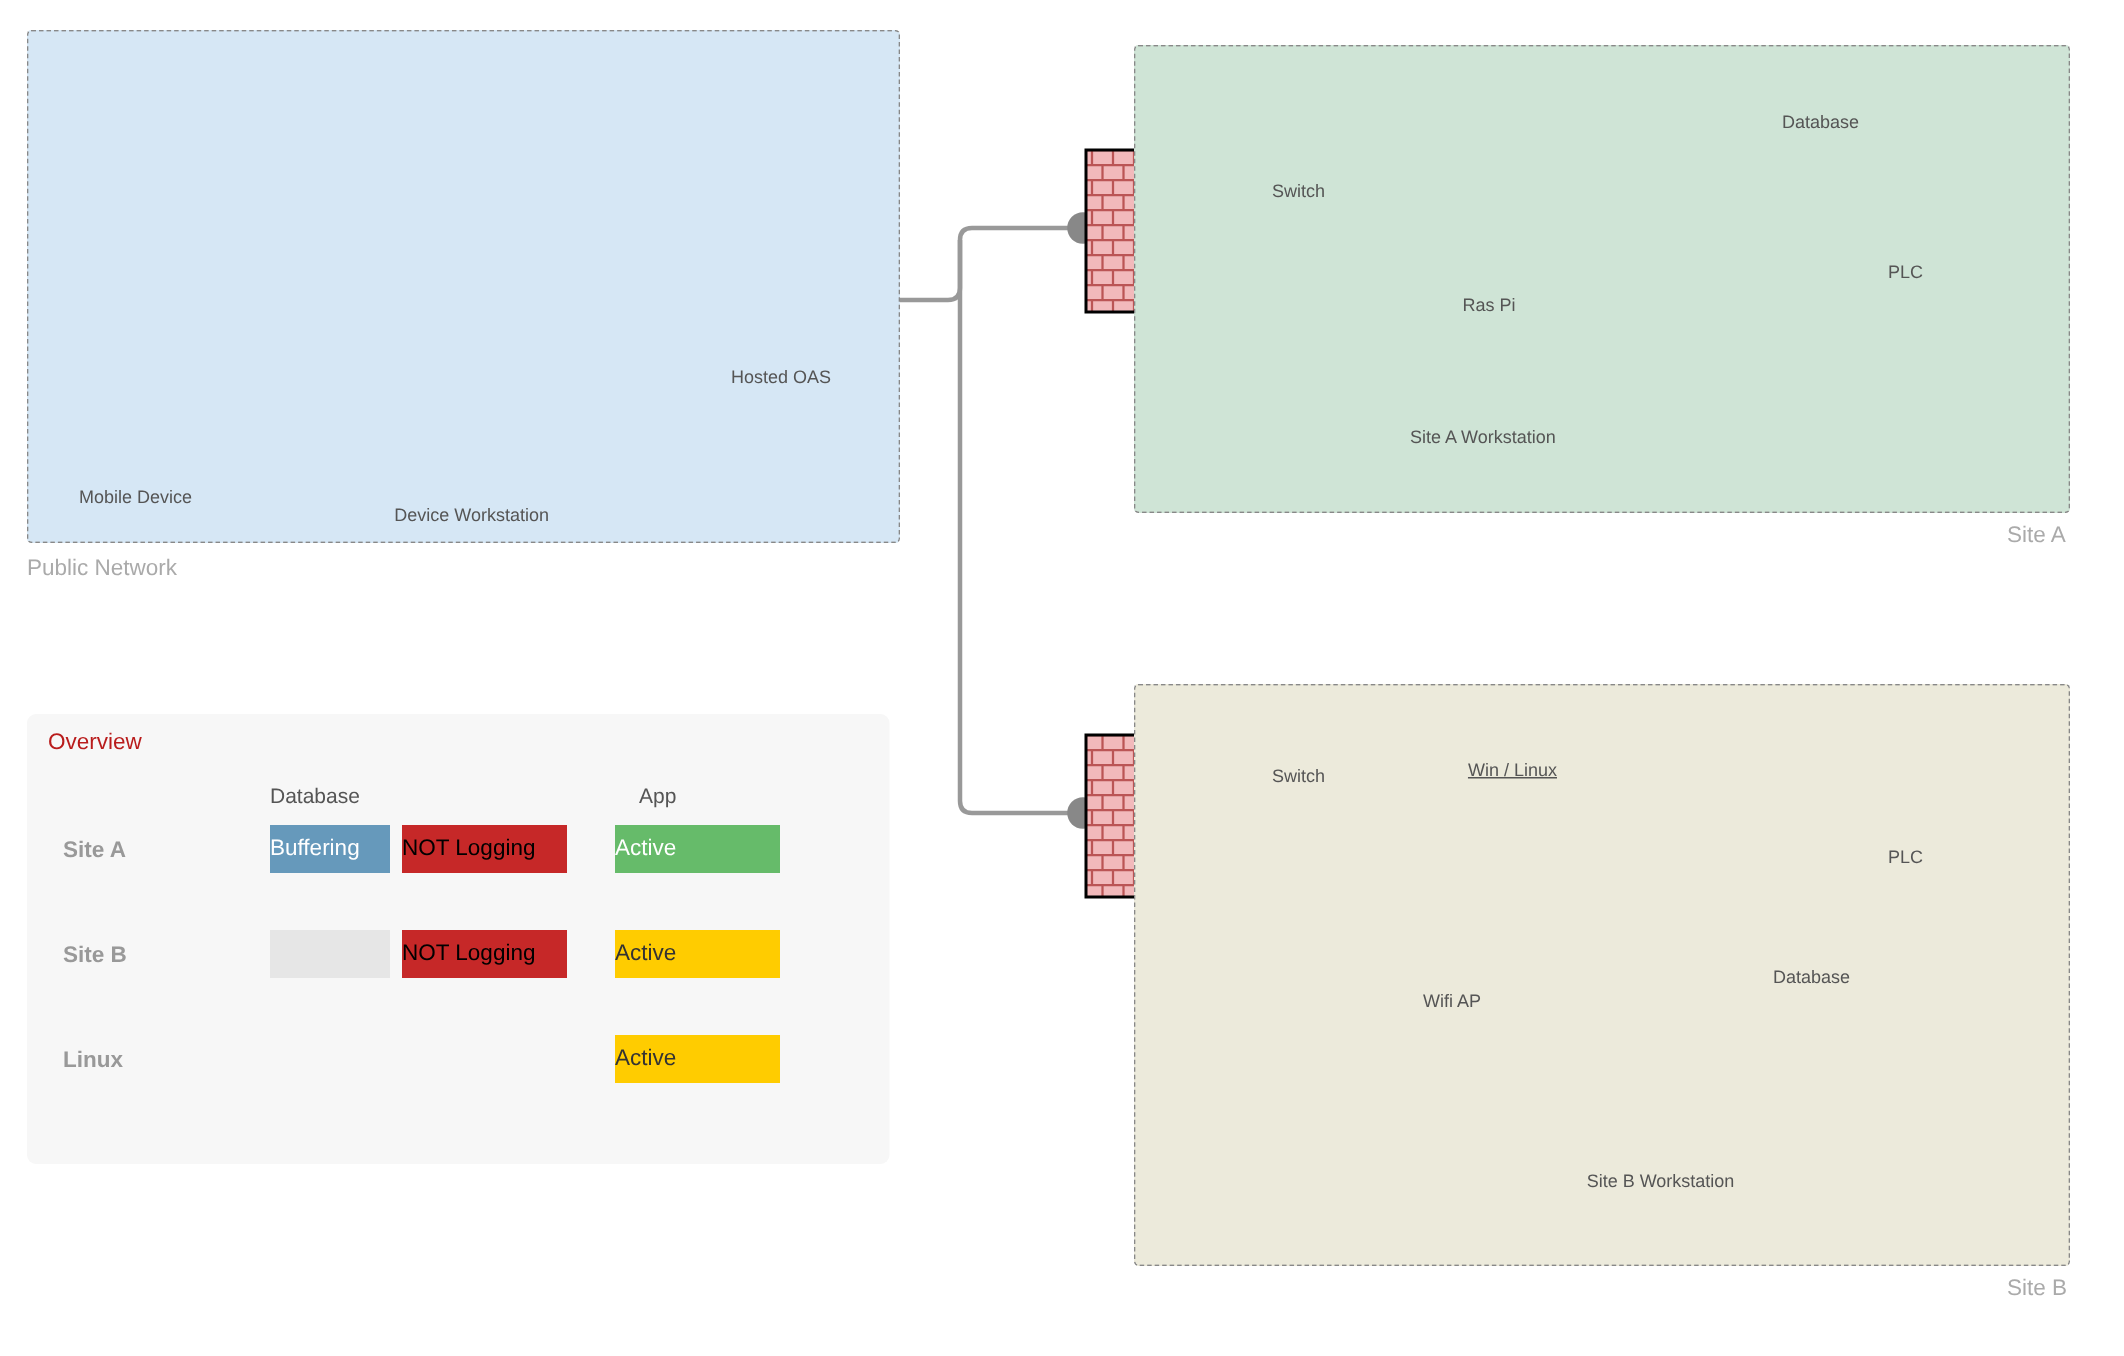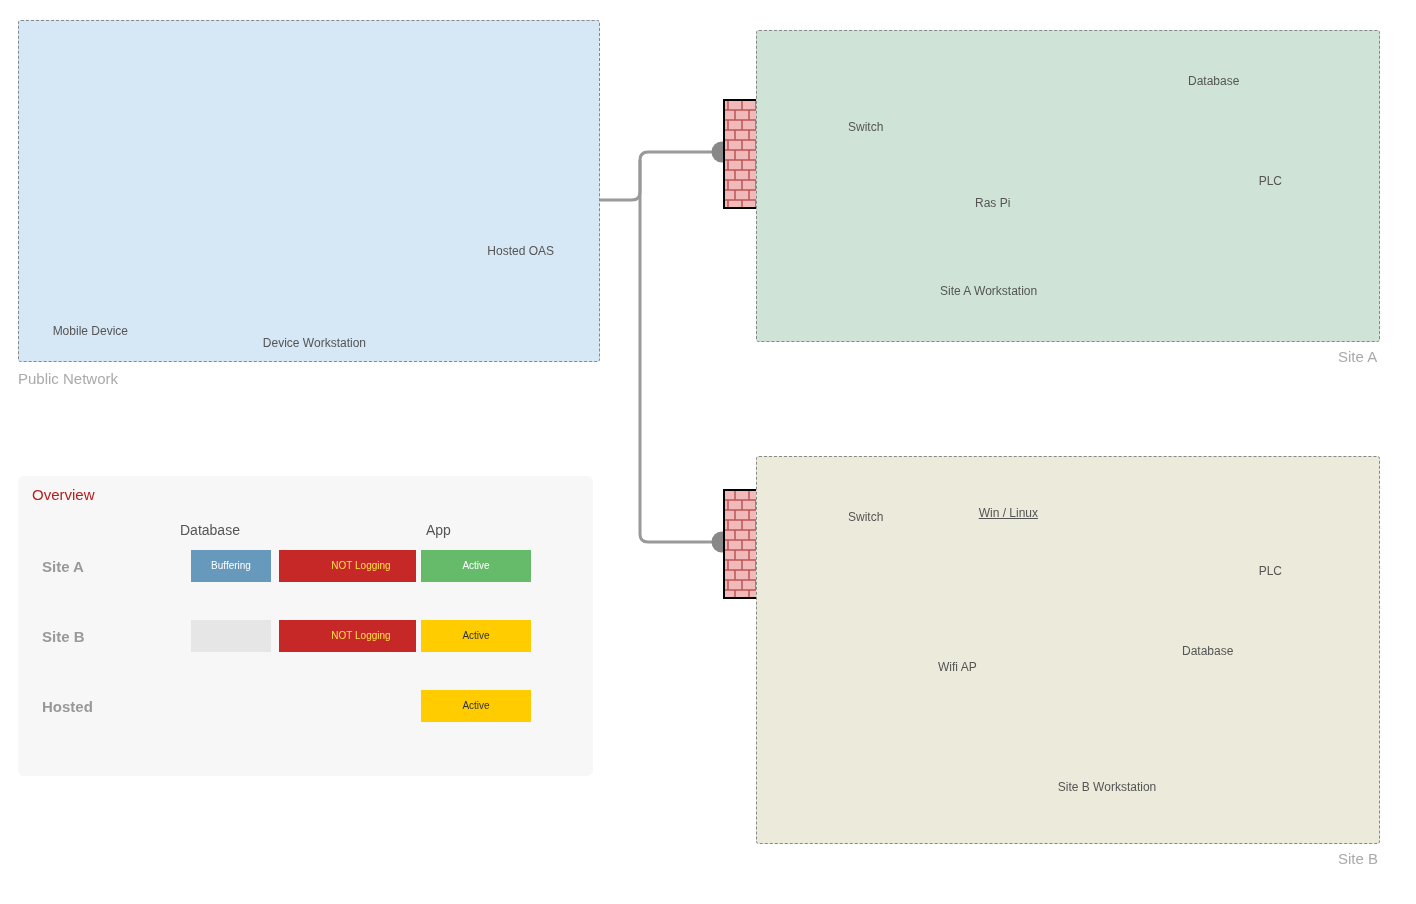--- a/index.html
+++ b/index.html
@@ -56,27 +56,25 @@
   .ov-row-label {
     position: absolute;
     font-size: 15px;
     font-weight: bold;
     color: #999;
   }
   .pill {
     position: absolute;
     height: 32px;
     line-height: 32px;
-    text-align: center;
-    font-size: 10px;
+    font-size: 15px;
     color: #fff;
-    margin-left: 11px;
   }
   .pill.blue   { background: #6699bb; color:#fff; }
-  .pill.red    { background: #c62828; color:#fde047;padding-left:27px; }
+  .pill.red    { background: #c62828; color:#000000; }
   .pill.green  { background: #66bb6a; color:#fff; }
   .pill.yellow { background: #ffcc00; color:#333; }
   .pill.gray   { background: #e6e6e6; color:#e6e6e6; }
 </style>
 </head>
 <body>
 
 <svg width="1416" height="904" style="position:absolute;left:0;top:0">
   <defs>
     <pattern id="brick" width="28" height="20" patternUnits="userSpaceOnUse">
@@ -320,36 +318,36 @@
 
 <div class="node-label" style="left:48px;  top:324px; width:80px;">Mobile Device</div>
 <div class="node-label" style="left:236px; top:336px; width:130px;">Device Workstation</div>
 <div class="node-label" style="left:474px; top:244px; width:80px;">Hosted OAS</div>
 <div class="node-label" style="left:848px; top:120px; width:50px; text-align:left;">Switch</div>
 <div class="node-label" style="left:940px; top:284px; width:150px; text-align:left;">Site A Workstation</div>
 <div class="node-label" style="left:975px; top:196px; width:60px; text-align:left;">Ras Pi</div>
 <div class="node-label" style="left:1188px; top:74px;  width:80px; text-align:left;">Database</div>
 <div class="node-label" style="left:1232px; top:174px; width:50px;">PLC</div>
 <div class="node-label" style="left:848px; top:510px; width:50px; text-align:left;">Switch</div>
-<div class="node-label" style="left:938px; top:660px; width:60px; text-align:left;">Wifi AP</div>
+<div class="node-label" style="left:938px; top:660px; width:60px; text-align:center;">Wifi AP</div>
 <div class="node-label" style="left:1032px; top:780px; width:150px; text-align:center;">Site B Workstation</div>
 <div class="node-label" style="left:958px; top:506px; width:80px; text-align:right;text-decoration:underline;">Win / Linux</div>
 <div class="node-label" style="left:1182px; top:644px; width:80px; text-align:left;">Database</div>
 <div class="node-label" style="left:1232px; top:564px; width:50px;">PLC</div>
 
 <div class="overview">
   <div class="title">Overview</div>
   <div class="ov-hdr" style="left:162px; top:46px;">Database</div>
   <div class="ov-hdr" style="left:392px; top:46px;margin-left:16px;">App</div>
 
   <div class="ov-row-label" style="left:24px; top:82px;">Site A</div>
   <div class="pill blue" style="left:162px; top:74px; width:80px;">Buffering</div>
   <div class="pill red" style="left:250px; top:74px; width:110px;">NOT Logging</div>
   <div class="pill green" style="left:392px; top:74px; width:110px;">Active</div>
 
   <div class="ov-row-label" style="left:24px; top:152px;">Site B</div>
   <div class="pill gray" style="left:162px; top:144px; width:80px;">.</div>
   <div class="pill red" style="left:250px; top:144px; width:110px;">NOT Logging</div>
   <div class="pill yellow" style="left:392px; top:144px; width:110px;">Active</div>
 
-  <div class="ov-row-label" style="left:24px; top:222px;">Hosted</div>
+  <div class="ov-row-label" style="left:24px; top:222px;">Linux</div>
   <div class="pill yellow" style="left:392px; top:214px; width:110px;">Active</div>
 </div>
 
 </body></html>

